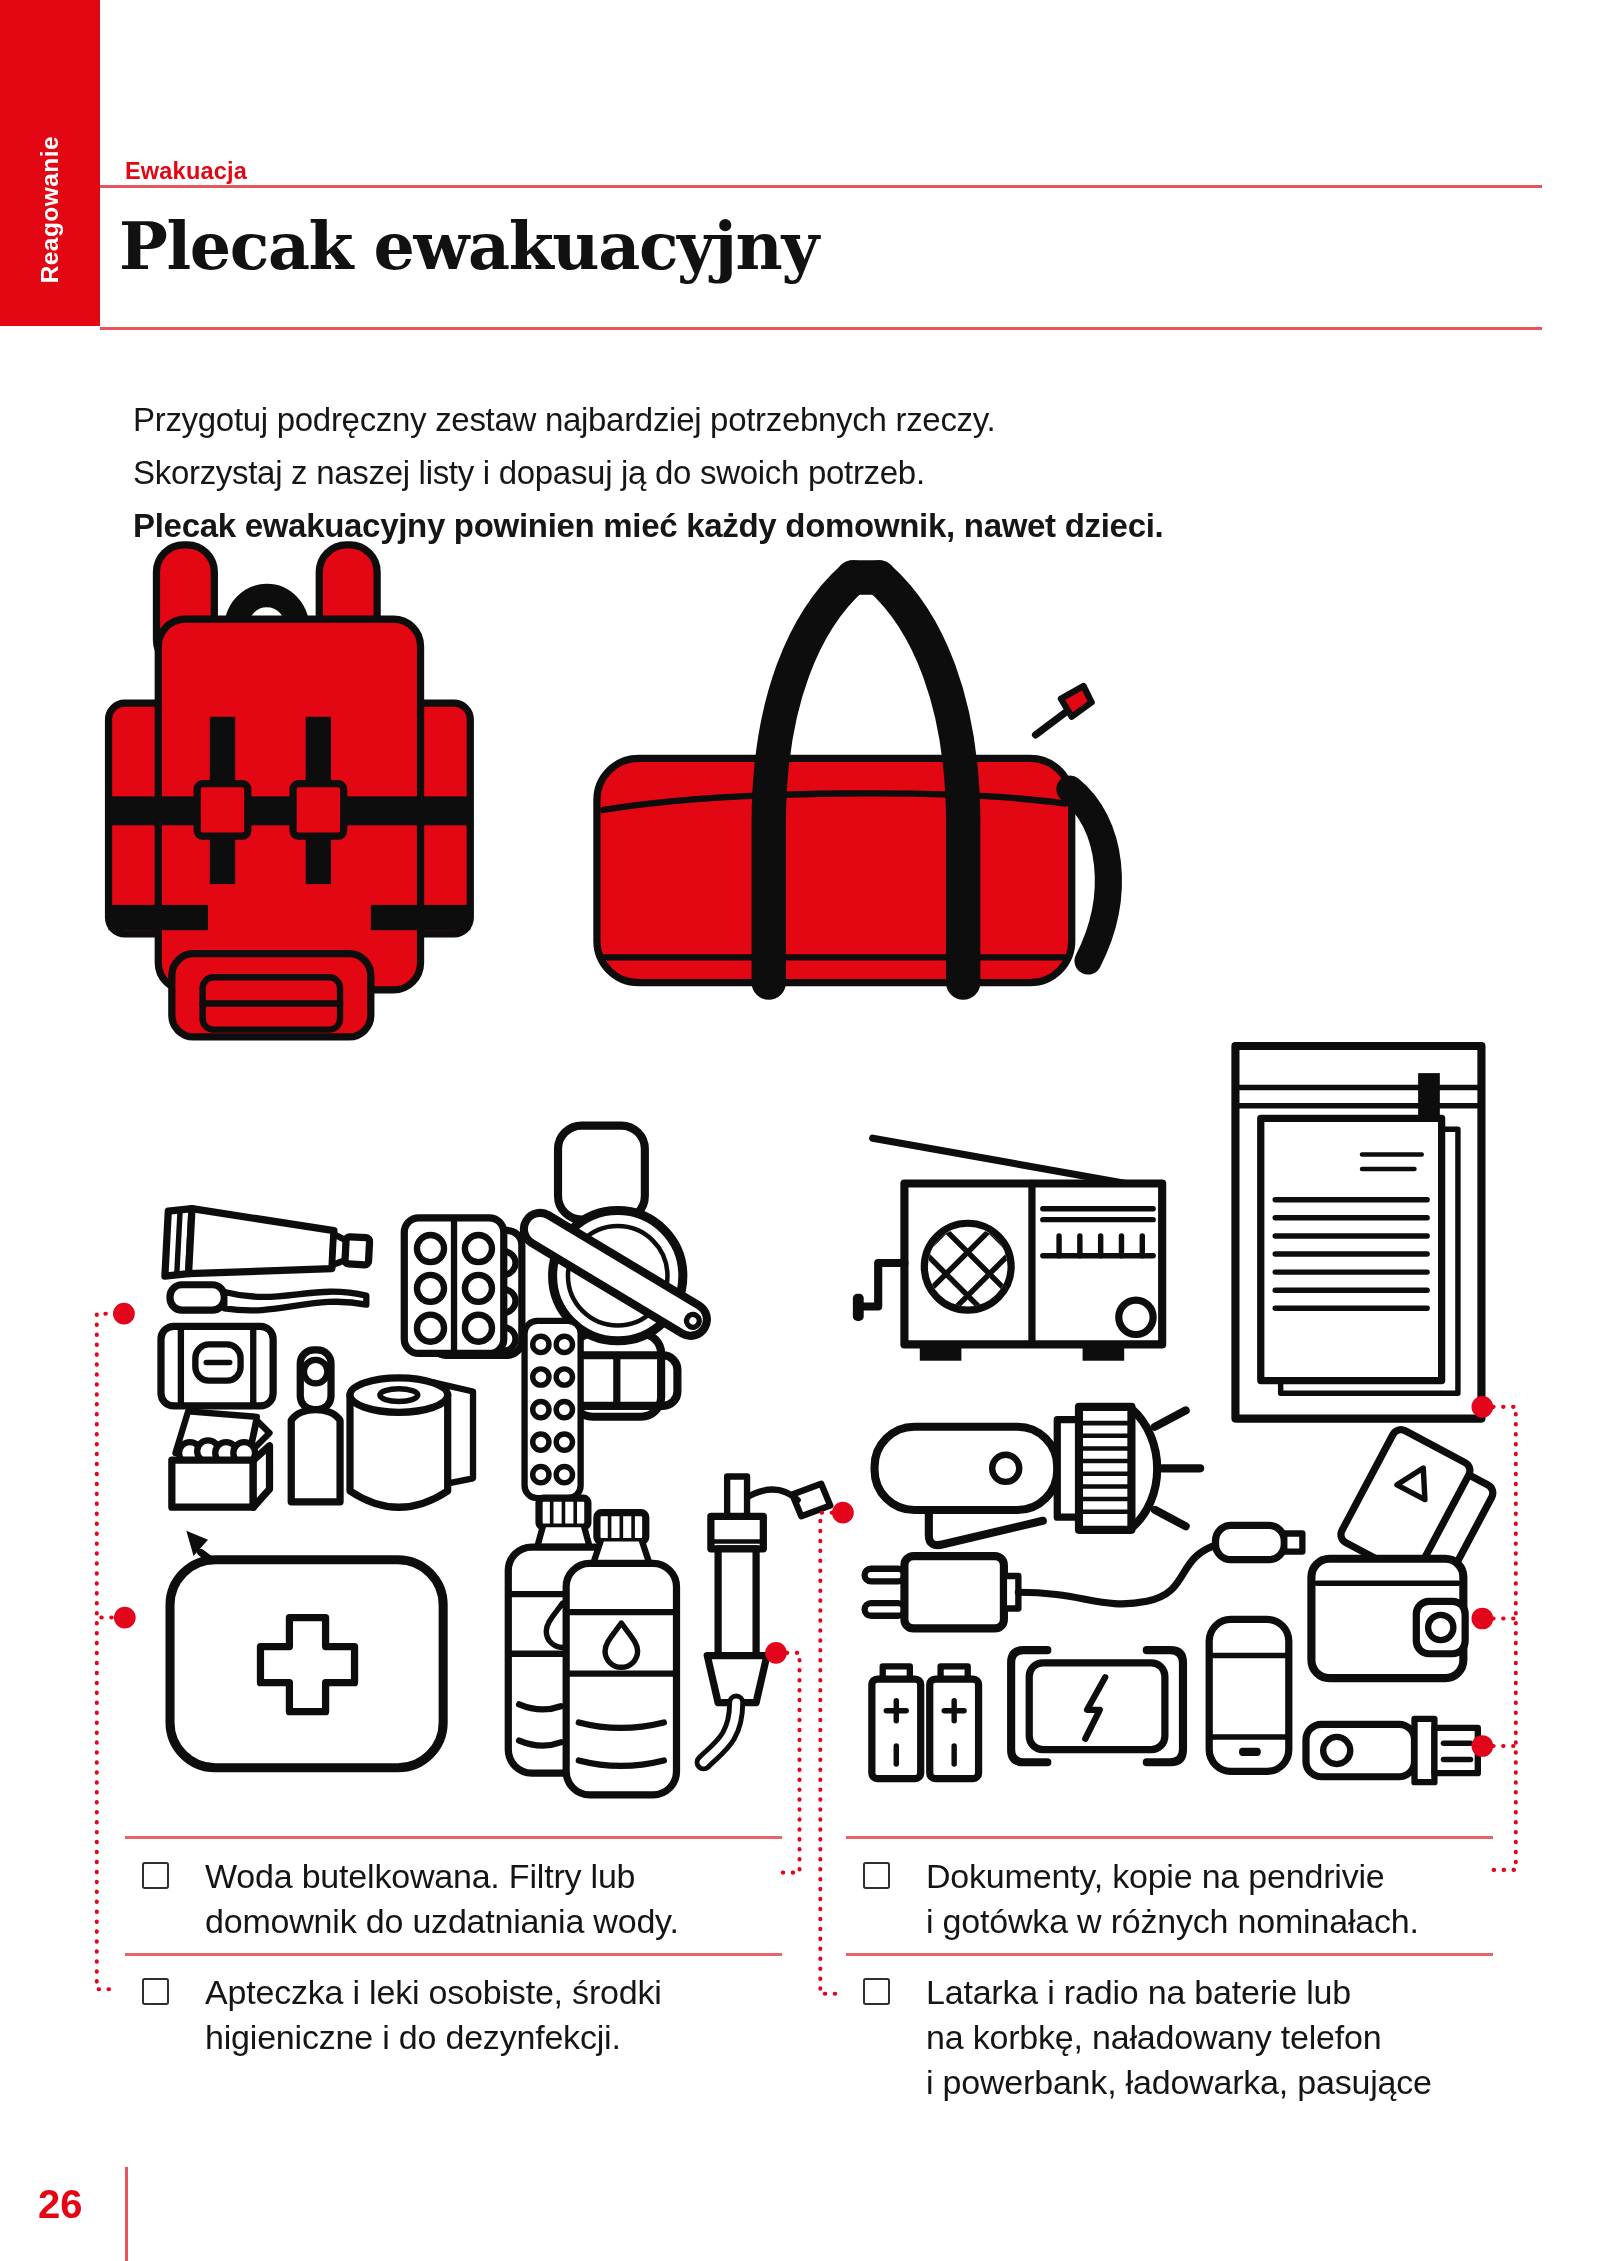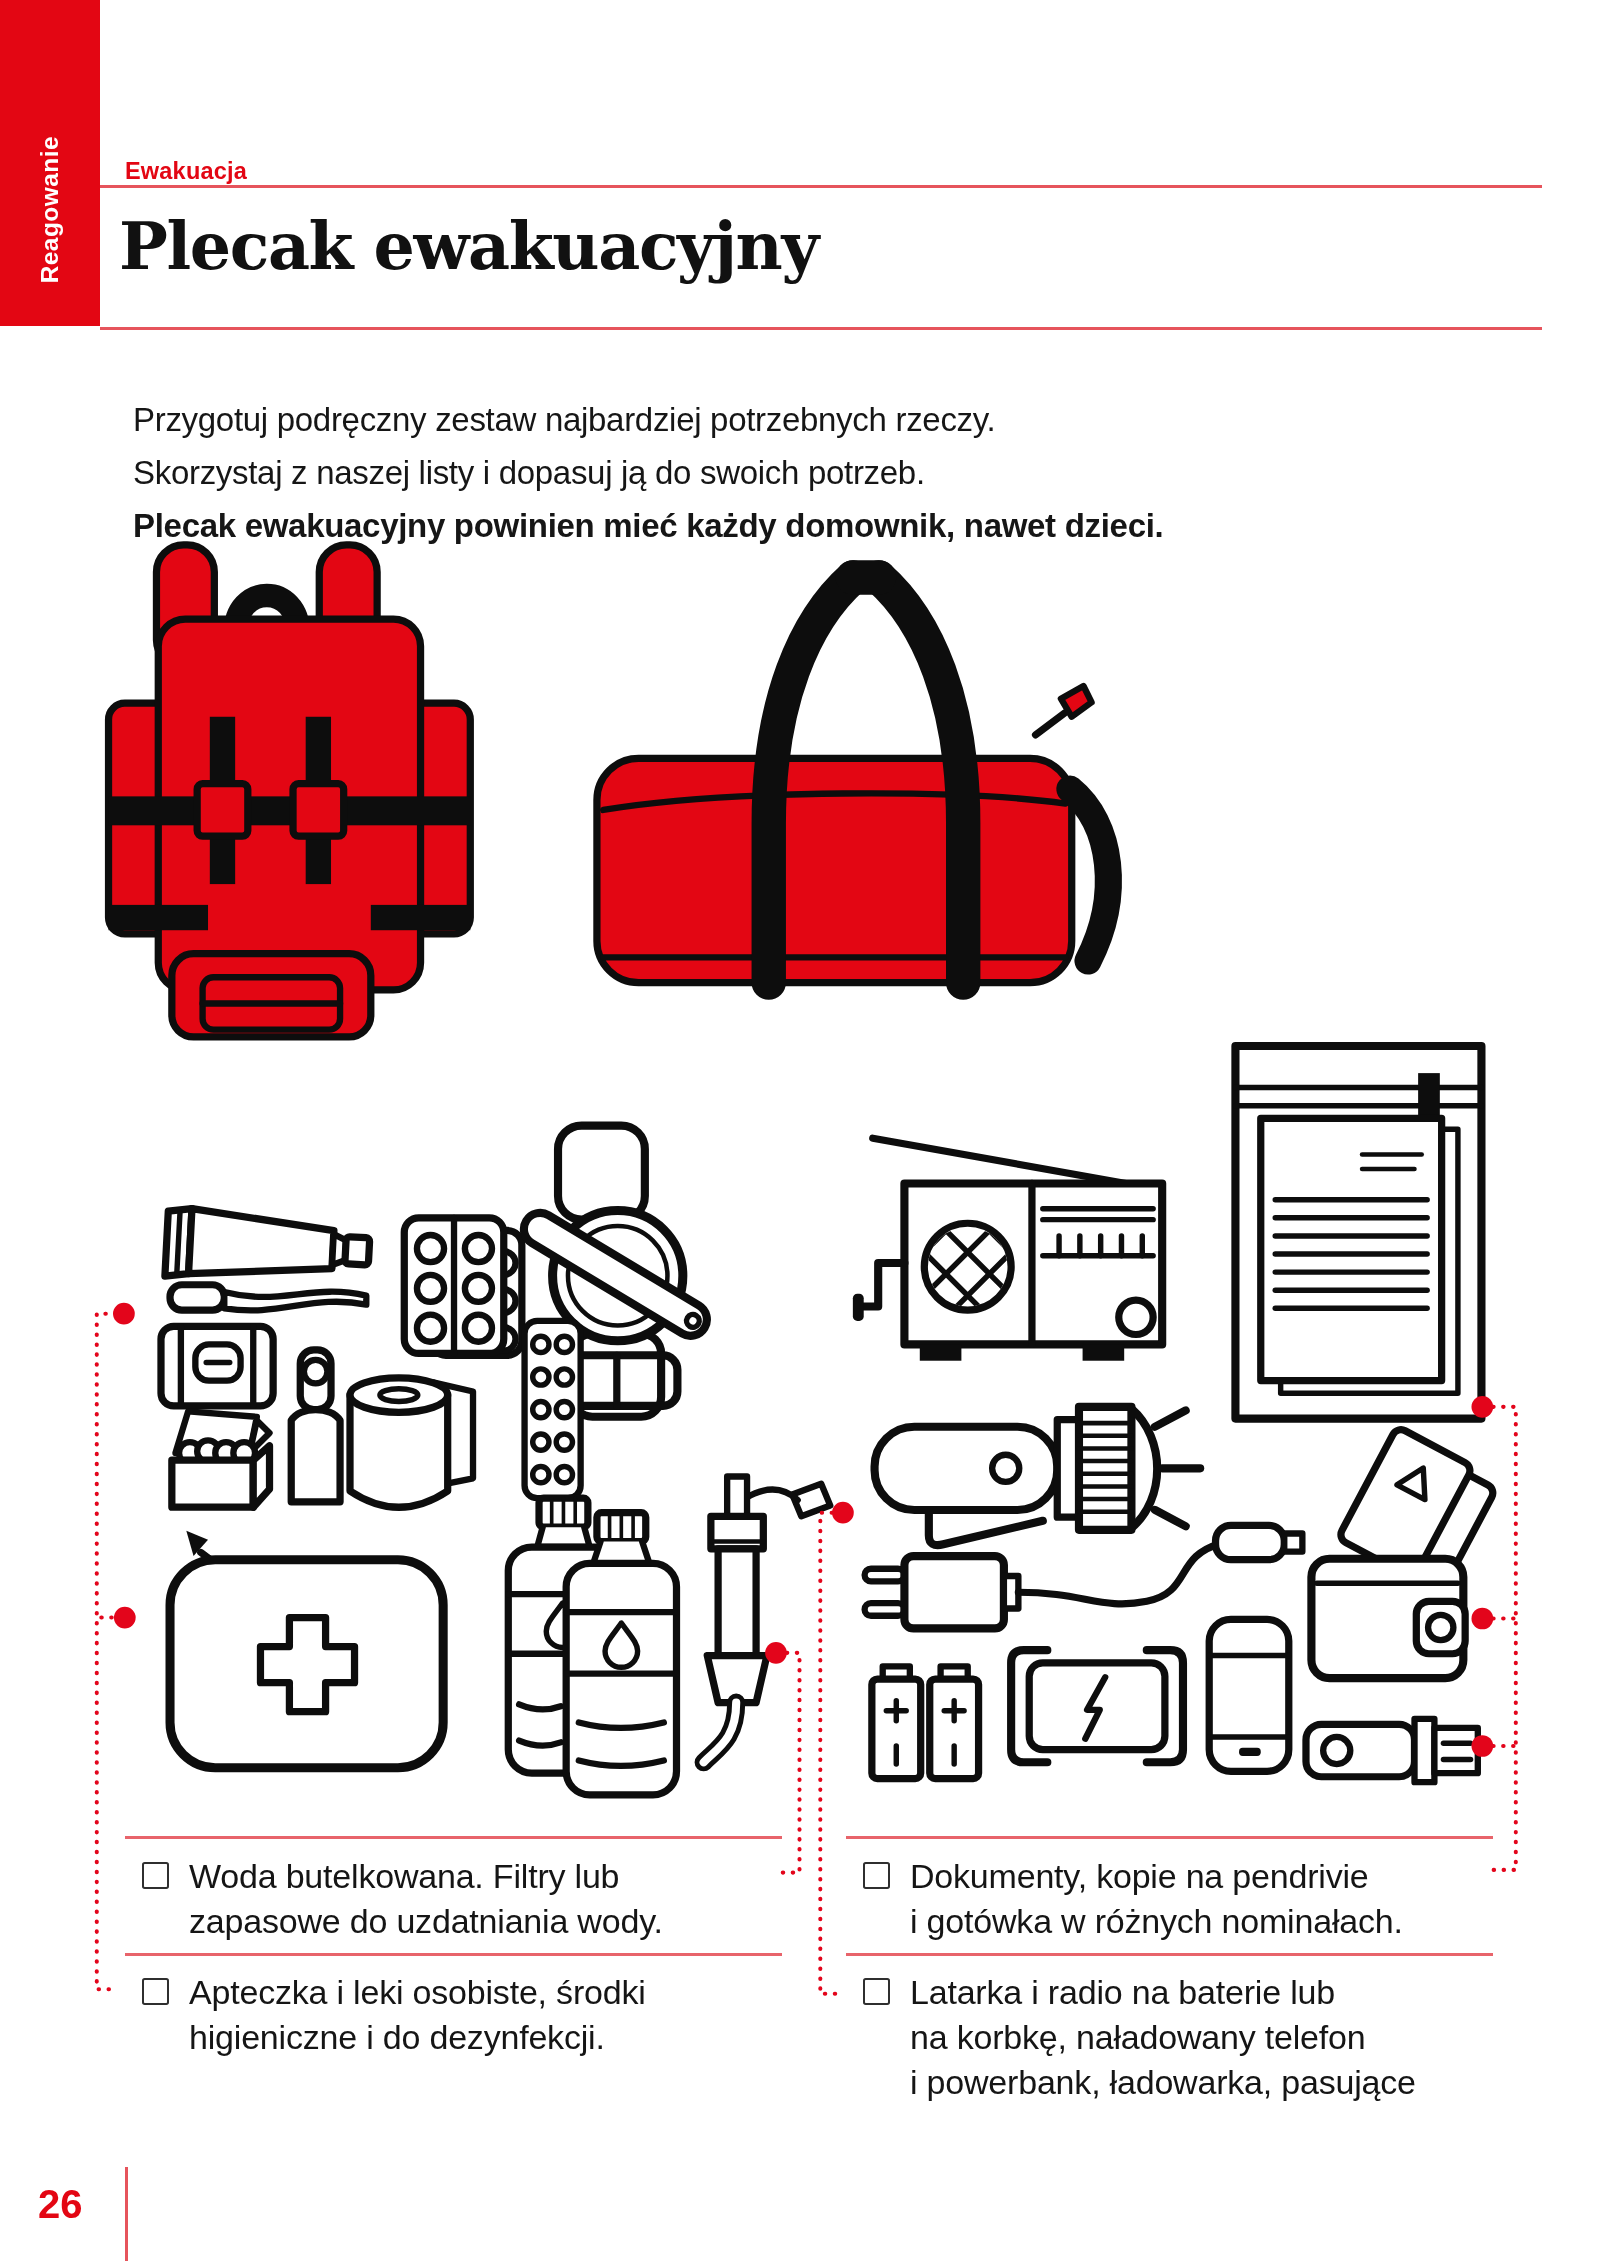--- a/index.html
+++ b/index.html
@@ -14,21 +14,21 @@
   .hrule{height:2.7px;background:#E6545C;}
   .rule-top{left:100px;top:185px;width:1442px;}
   .rule-title{left:100px;top:327px;width:1442px;}
   .title{left:119px;top:208px;font-family:"DejaVu Serif","Liberation Serif",serif;
          font-weight:bold;font-size:65px;letter-spacing:-1.4px;color:#111;}
   .intro{left:125px;top:389px;font-size:33px;line-height:45px;letter-spacing:-0.3px;}
   .intro p{margin:8px;}
   .intro .b{font-weight:bold;}
   .art{left:0;top:0;width:1618px;height:2262px;}
   .rule-list{height:2.7px;background:#E8646B;}
-  .check-item{display:flex;gap:20px;font-size:34px;line-height:45px;letter-spacing:-0.2px;color:#151515;}
+  .check-item{display:flex;gap:36px;font-size:34px;line-height:45px;letter-spacing:-0.2px;color:#151515;}
   .check-item .box{flex:none;width:27px;height:27px;border:2.7px solid #2f2f2f;border-radius:2.7px;
                    margin-top:8.1px;background:#fff;box-sizing:border-box;}
   .check-item .lines span{display:block;}
   .pageno{left:38px;top:2182px;color:#E30613;font-size:40px;font-weight:bold;}
   .foot-rule{left:125px;top:2167px;width:2.7px;height:94px;background:#E6545C;}
 </style>
 </head>
 <body>
 
 <div class="page">
@@ -370,21 +370,21 @@
 
   <div class="abs rule-list" style="left:125px;top:1836px;width:657px"></div>
   <div class="abs rule-list" style="left:125px;top:1953px;width:657px"></div>
   <div class="abs rule-list" style="left:846px;top:1836px;width:647px"></div>
   <div class="abs rule-list" style="left:846px;top:1953px;width:647px"></div>
 
   <div class="abs check-item" style="left:142px;top:1854px">
     <span class="box"></span>
     <span class="lines">
       <span>Woda butelkowana. Filtry lub</span>
-      <span>zapasowe do uzdatniania wody.</span>
+      <span>domownik do uzdatniania wody.</span>
     </span>
   </div>
 
   <div class="abs check-item" style="left:142px;top:1970px">
     <span class="box"></span>
     <span class="lines">
       <span>Apteczka i leki osobiste, środki</span>
       <span>higieniczne i do dezynfekcji.</span>
     </span>
   </div>

